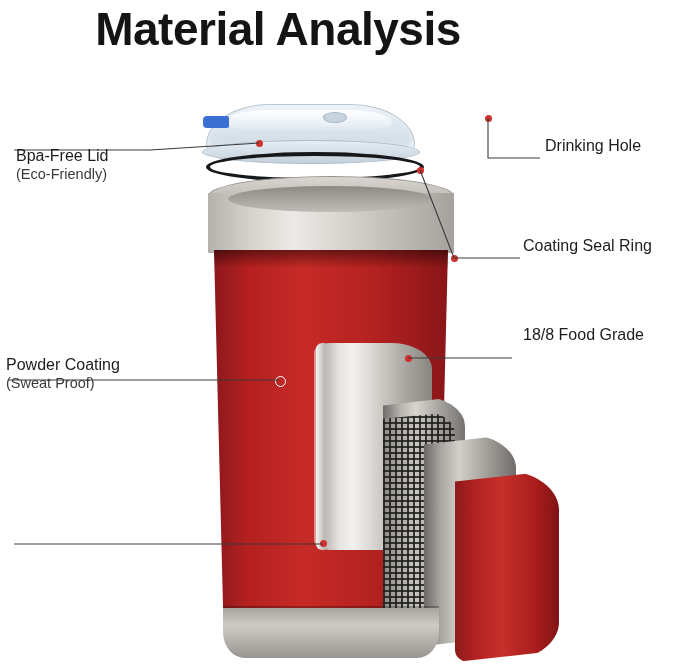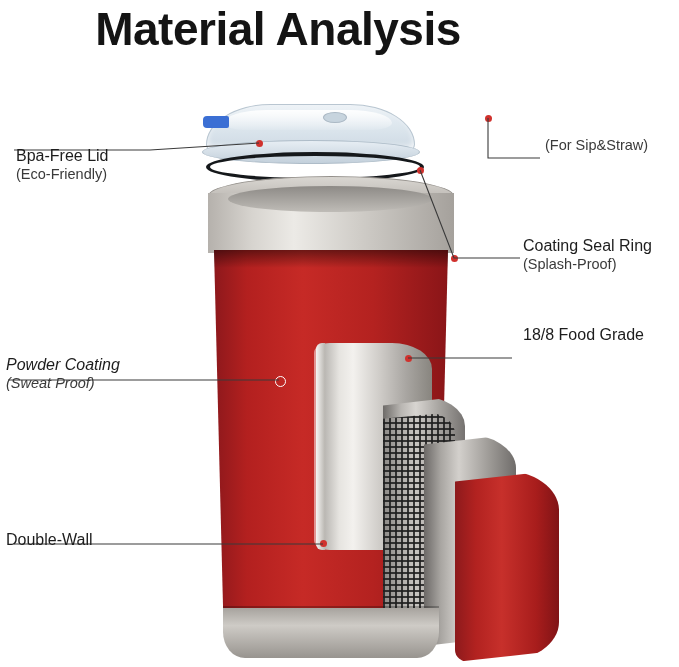--- a/index.html
+++ b/index.html
@@ -290,33 +290,31 @@
   <path d="M420 170 L454 258 L520 258" fill="none" stroke="#3a3a3a" stroke-width="1.1"></path>
 
   <path d="M408 358 L512 358" fill="none" stroke="#3a3a3a" stroke-width="1.1"></path>
 </svg>
 
 <div class="callout left" style="left:16px; top:146px;">
   <span class="main">Bpa-Free Lid</span>
   <span class="sub">(Eco-Friendly)</span>
 </div>
 
-<div class="callout left" style="left:6px; top:355px;font-style:italic;">
+<div class="callout left" style="left:6px; top:355px;">
   <span class="main">Powder Coating</span>
   <span class="sub">(Sweat Proof)</span>
 </div>
 
 <div class="callout left" style="left:6px; top:530px;">
-  <span class="main">Double-Wall</span>
 </div>
 
 <div class="callout right" style="left:545px; top:136px;">
-  <span class="sub">(For Sip&amp;Straw)</span>
+  <span class="main">Drinking Hole</span>
 </div>
 
 <div class="callout right" style="left:523px; top:236px;">
   <span class="main">Coating Seal Ring</span>
-  <span class="sub">(Splash-Proof)</span>
 </div>
 
 <div class="callout right" style="left:523px; top:325px;">
   <span class="main">18/8 Food Grade</span>
 </div>
 
 </body></html>

